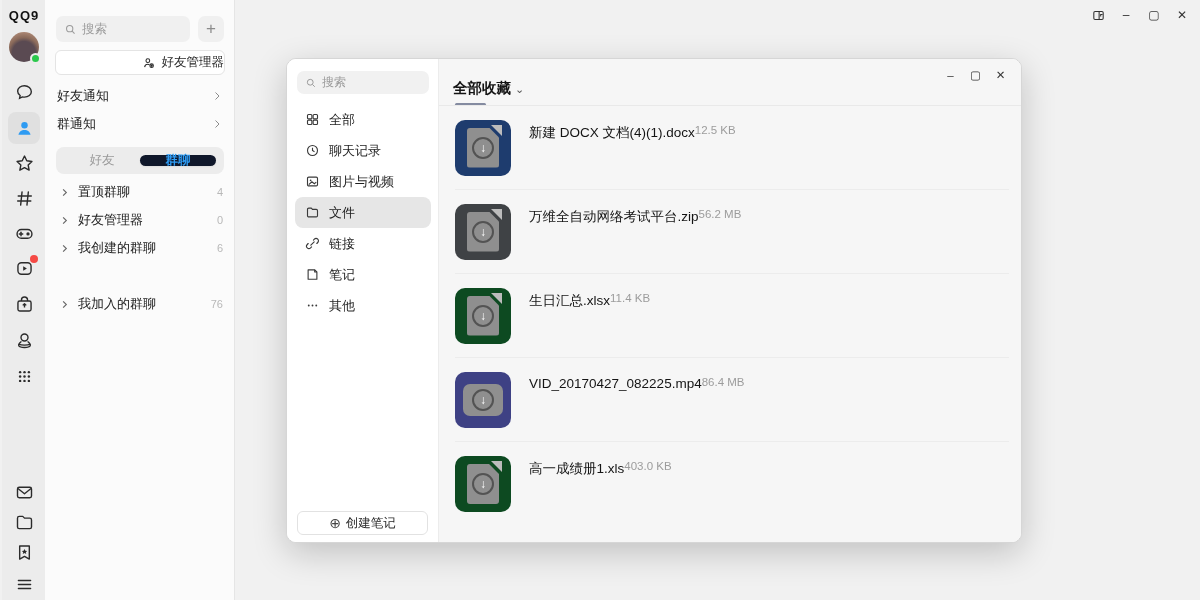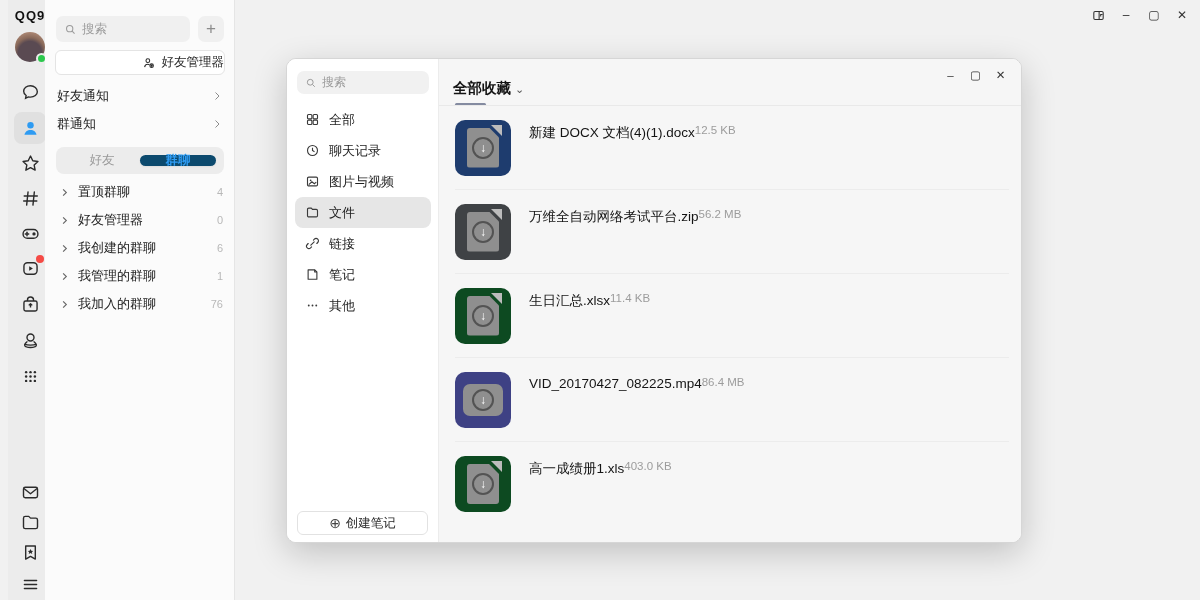--- a/index.html
+++ b/index.html
@@ -1,21 +1,21 @@
 <!DOCTYPE html>
 <html><head>
 <meta charset="utf-8">
 <style>
   * { margin:0; padding:0; box-sizing:border-box; }
   html,body { width:1200px; height:600px; overflow:hidden; }
   body { font-family:"Liberation Sans", sans-serif; color:#1a1a1a; }
   #screen { position:relative; width:1200px; height:600px; background:#f1f1f1; overflow:hidden; }
 
   
-  .rail { position:absolute; left:8px; top:0; width:44px; height:600px; background:#ececec; border-right:1px solid #e3e3e3; }
+  .rail { position:absolute; left:2px; top:0; width:44px; height:600px; background:#ececec; border-right:1px solid #e3e3e3; }
   .rail-logo { position:absolute; left:0; top:8px; width:44px; text-align:center; font-size:13px; font-weight:700; letter-spacing:1px; color:#111; }
   .avatar-wrap { position:absolute; left:7px; top:32px; width:30px; height:30px; }
   .avatar { width:30px; height:30px; border-radius:50%; background:radial-gradient(circle at 50% 70%, #5a4a52 0 45%, #8a6a5a 60%, #c9a08a 100%); }
   .status-dot { position:absolute; right:-2px; bottom:-2px; width:11px; height:11px; border-radius:50%; background:#2bc84c; border:2px solid #ececec; }
   .rail-item { position:absolute; left:8px; width:28px; height:28px; display:flex; align-items:center; justify-content:center; color:#2b2b2b; }
   .rail-item svg { width:21px; height:21px; }
   .rail-item.selected { left:6px; width:32px; height:32px; background:#e0e0e0; border-radius:8px; color:#2e9bf2; }
   .red-dot { position:absolute; top:1px; right:0px; width:8px; height:8px; border-radius:50%; background:#f54a45; }
 
   
@@ -25,21 +25,21 @@
   .search-box .ph { font-size:12.5px; }
   .plus-btn { position:absolute; right:10px; top:16px; width:26px; height:26px; background:#f0f0f0; border-radius:7px; display:flex; align-items:center; justify-content:center; font-size:17px; color:#8b8b8b; }
   .fm-btn { position:absolute; left:10px; top:50px; width:170px; height:25px; background:#fff; border:1px solid #e4e4e4; border-radius:6px; display:flex; align-items:center; justify-content:flex-end; gap:6px; font-size:12.5px; color:#2a2a2a; }
   .fm-btn svg { width:14px; height:14px; }
   .notice-row { position:absolute; left:0; width:190px; height:27px; display:flex; align-items:center; padding:0 12px; font-size:13px; color:#222; }
   .notice-row .spacer { flex:1; }
   .chev { color:#8c8c8c; display:flex; }
   .chev svg { width:12px; height:12px; }
   .seg-wrap { position:absolute; left:11px; top:147px; width:168px; height:27px; background:#ececec; border-radius:8px; display:flex; padding:8px;justify-content:space-between; }
   .seg { flex:1; display:flex; align-items:center; justify-content:center; font-size:12.5px; color:#9a9a9a; border-radius:6px; }
-  .seg.active { background:#0c4a6e; color:#2e9bf2; font-weight:700; box-shadow:0 1px 2px rgba(0,0,0,0.06); }
+  .seg.active { background:#0f172a; color:#2e9bf2; font-weight:700; box-shadow:0 1px 2px rgba(0,0,0,0.06); }
   .group-row { position:absolute; left:0; width:190px; height:28px; display:flex; align-items:center; padding:0 12px 0 14px; gap:8px; font-size:13px; color:#222; }
   .group-row .cnt { margin-left:auto; font-size:11px; color:#b8b8b8; }
   .gchev { color:#666; display:flex; }
   .gchev svg { width:11px; height:11px; }
 
   
   .win-ctrls { position:absolute; right:4px; top:2px; display:flex; }
   .wbtn { width:28px; height:26px; display:flex; align-items:center; justify-content:center; color:#333; font-size:12px; }
   .wbtn svg { width:15px; height:15px; }
 
@@ -246,29 +246,20 @@
     </div>
     <div class="group-row" style="top:234px">
       <span class="gchev">
           <svg viewBox="0 0 24 24" fill="none" stroke="currentColor" stroke-width="2.4">
             <polyline points="9,5 16,12 9,19"></polyline>
           </svg>
         </span>
       <span>我创建的群聊</span>
       <span class="cnt">6</span>
     </div>
-    <div class="group-row" style="top:262px">
-      <span class="gchev">
-          <svg viewBox="0 0 24 24" fill="none" stroke="currentColor" stroke-width="2.4">
-            <polyline points="9,5 16,12 9,19"></polyline>
-          </svg>
-        </span>
-      <span>我管理的群聊</span>
-      <span class="cnt">1</span>
-    </div>
     <div class="group-row" style="top:290px">
       <span class="gchev">
           <svg viewBox="0 0 24 24" fill="none" stroke="currentColor" stroke-width="2.4">
             <polyline points="9,5 16,12 9,19"></polyline>
           </svg>
         </span>
       <span>我加入的群聊</span>
       <span class="cnt">76</span>
     </div>
   </div>

